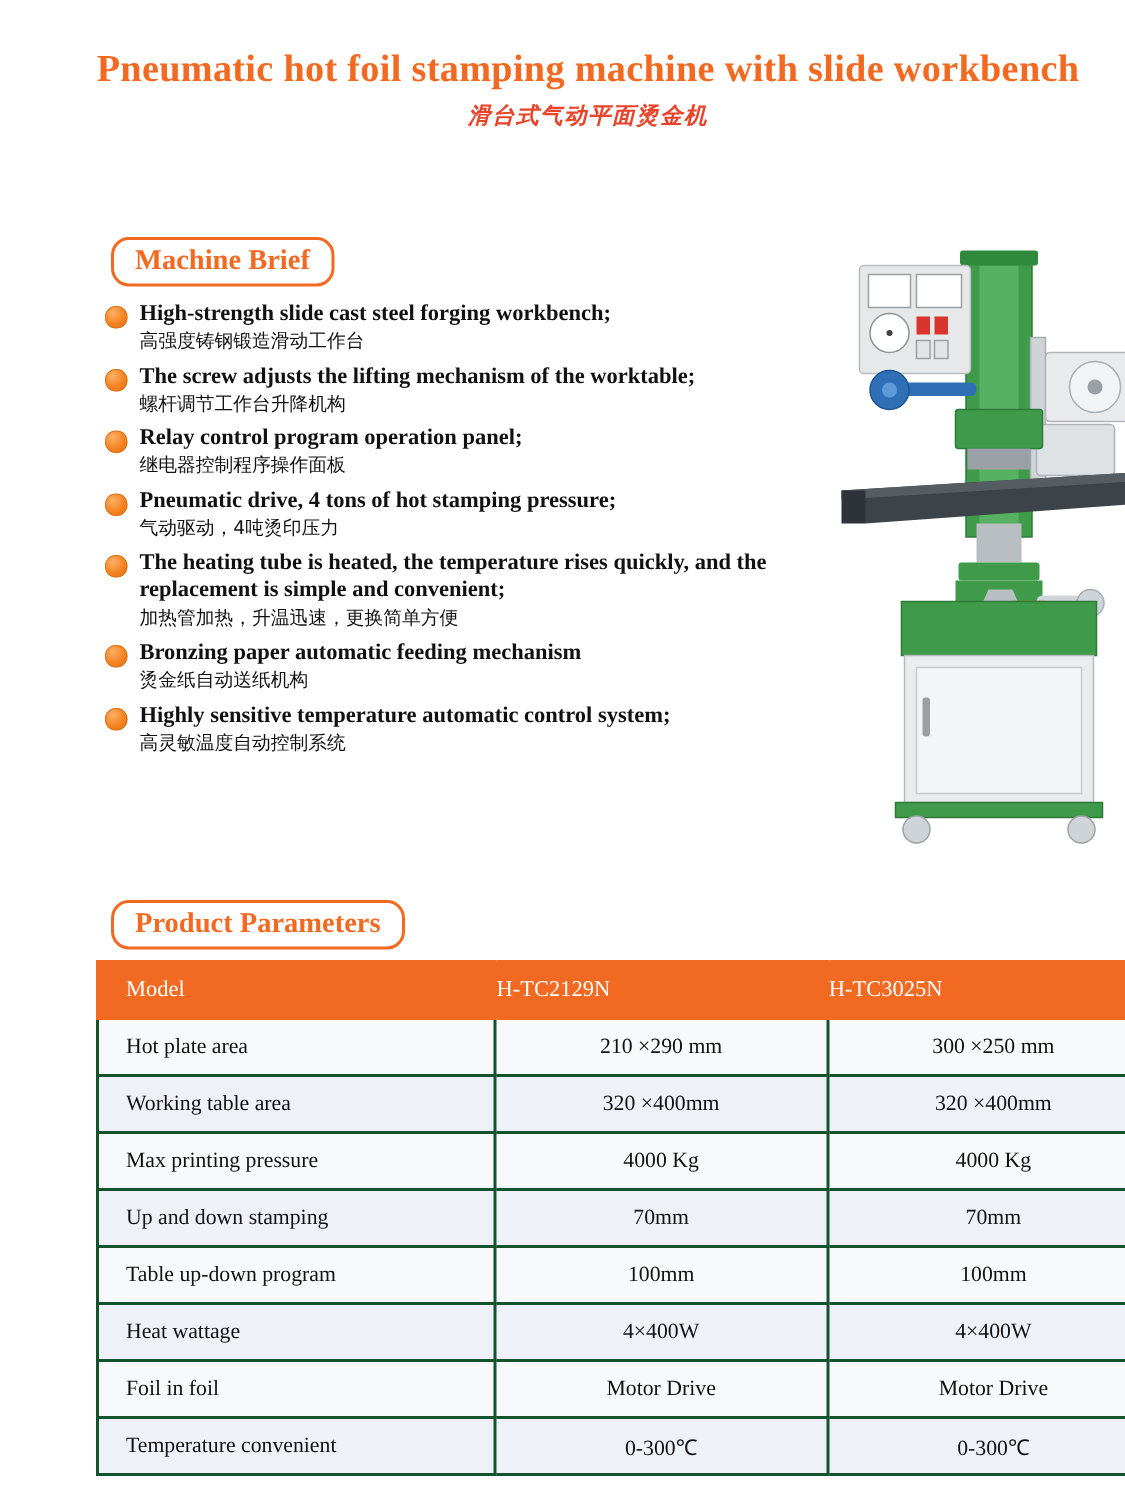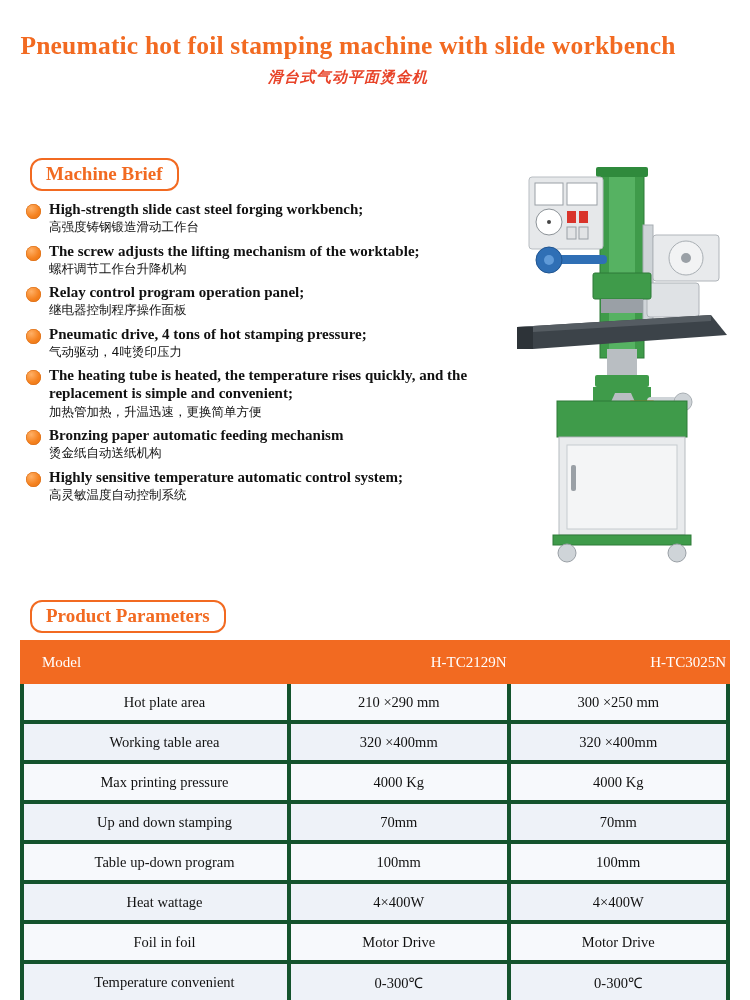--- a/index.html
+++ b/index.html
@@ -13,20 +13,21 @@
     font-family: "Liberation Serif", serif;
     color: #111;
     overflow: hidden;
     position: relative;
   }
   .page {
     position: relative;
     width: 696px;
     height: 1000px;
     box-sizing: border-box;
+    margin-left: 44px;
   }
 
   
   .header {
     padding-top: 32px;
     text-align: center;
   }
   .header-title {
     font-family: "Liberation Serif", serif;
     font-weight: bold;
@@ -123,41 +124,41 @@
     position: absolute;
     left: 20px;
     top: 640px;
     width: 710px;
     border-collapse: collapse;
     font-family: "Liberation Serif", serif;
     font-size: 14.5px;
   }
   .params-table th,
   .params-table td {
-    border: 4px solid #14532d;
+    border: 2px solid #14532d;
     padding: 0;
     height: 36px;
     vertical-align: middle;
   }
   .params-table thead th {
     background: #f26a21;
     color: #ffffff;
     font-weight: normal;
     font-size: 15px;
     border-color: #f26a21;
   }
   .params-table thead th.col-label {
     text-align: left;
     padding-left: 18px;
   }
   .params-table thead th.col-val {
-    text-align: right;
+    text-align: left;
   }
   .params-table td.label {
-    text-align: center;
+    text-align: left;
     padding-left: 18px;
     background: #f7f9fc;
     width: 245px;
   }
   .params-table td.val {
     text-align: center;
     background: #f7f9fc;
   }
   .params-table tbody tr:nth-child(even) td {
     background: #eef2f8;

